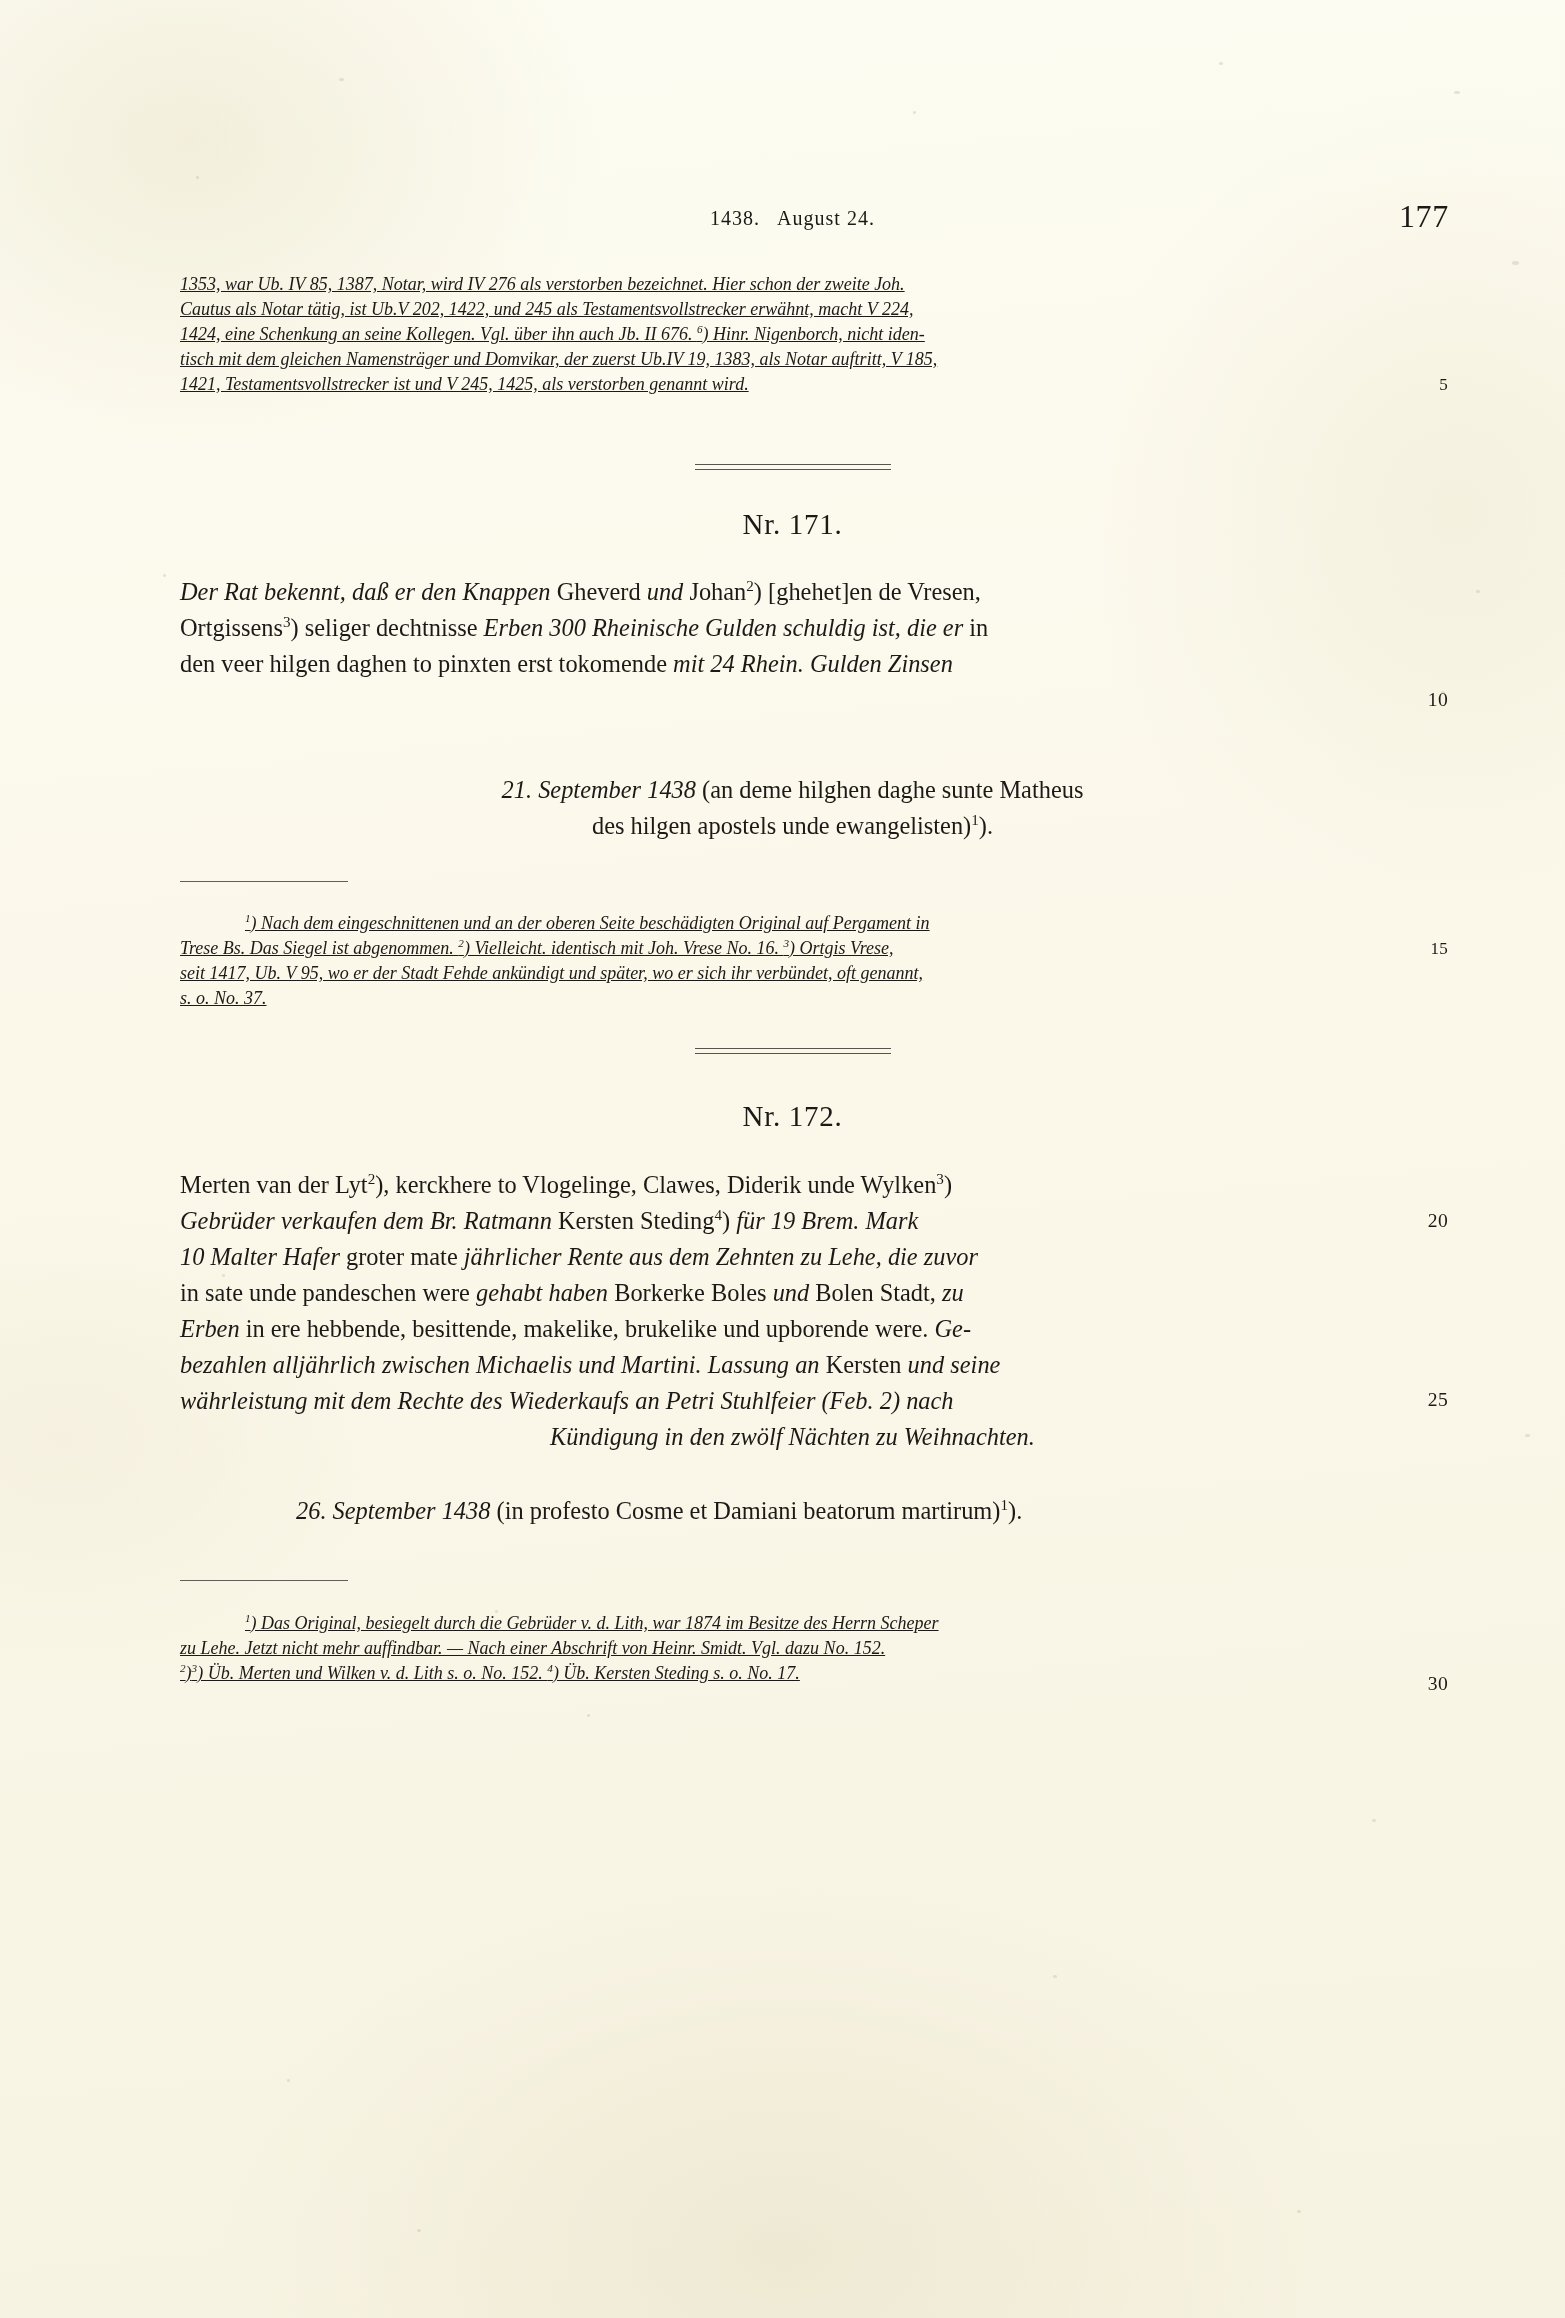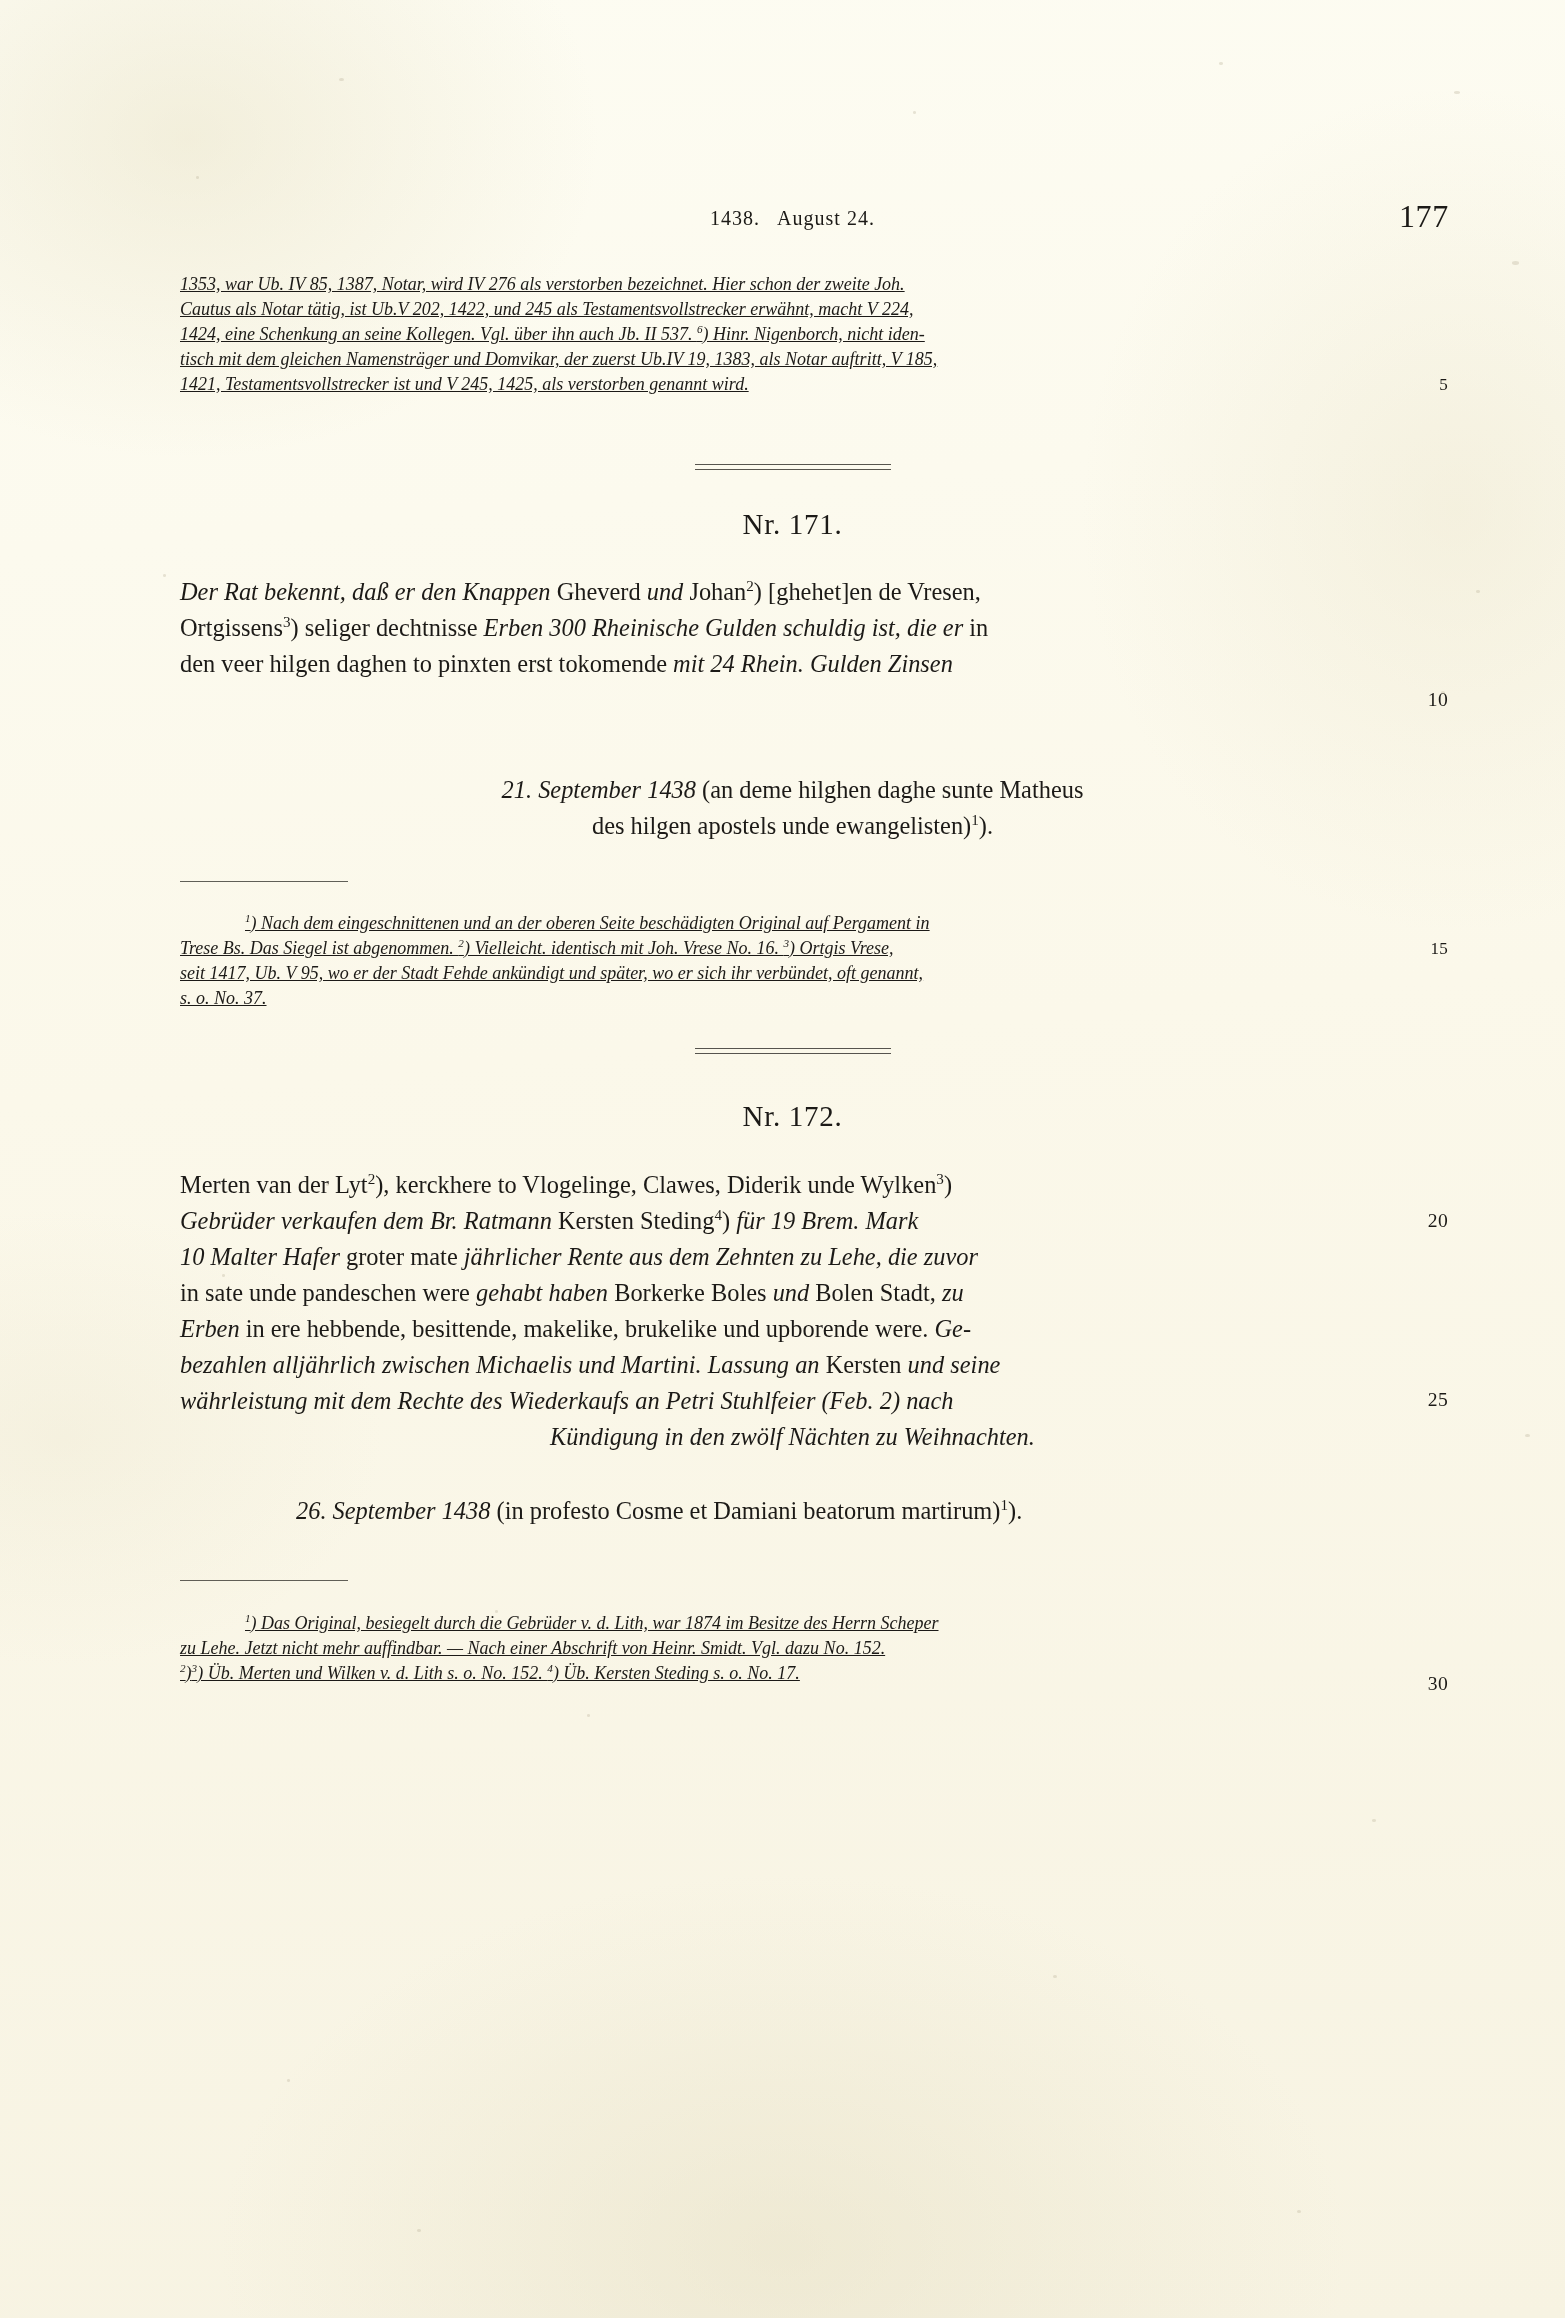--- a/index.html
+++ b/index.html
@@ -113,21 +113,21 @@
     <div class="runhead">
       <div class="rh-center">
         <span class="yr">1438.</span><span>August 24.</span>
       </div>
       <div class="rh-page">177</div>
     </div>
 
     <div class="fnblock" id="fn-top" style="top:272px;">
       <span class="ln"><i class="it">1353, war Ub. IV 85, 1387, Notar, wird IV 276 als verstorben bezeichnet.  Hier schon der zweite Joh.</i></span>
         <span class="ln"><i class="it">Cautus als Notar tätig, ist Ub.V 202, 1422, und 245 als Testamentsvollstrecker erwähnt, macht V 224,</i></span>
-        <span class="ln"><i class="it">1424, eine Schenkung an seine Kollegen. Vgl. über ihn auch Jb. II 537.  </i><sup>6</sup><i class="it">) Hinr. Nigenborch, nicht iden-</i></span>
+        <span class="ln"><i class="it">1424, eine Schenkung an seine Kollegen. Vgl. über ihn auch Jb. II 676.  </i><sup>6</sup><i class="it">) Hinr. Nigenborch, nicht iden-</i></span>
         <span class="ln"><i class="it">tisch mit dem gleichen Namensträger und Domvikar, der zuerst Ub.IV 19, 1383, als Notar auftritt, V 185,</i></span>
         <span class="ln"><i class="it">1421, Testamentsvollstrecker ist und V 245, 1425, als verstorben genannt wird.</i></span>
         <span class="lineno" id="fn-top-no" style="top:100px;">5</span>
     </div>
 
     <div class="rule-center" style="top:464px;"></div>
 
     <div class="nr-heading" style="top:508px;">Nr. 171.</div>
 
     <div class="body" id="b171" style="top:574px;">

